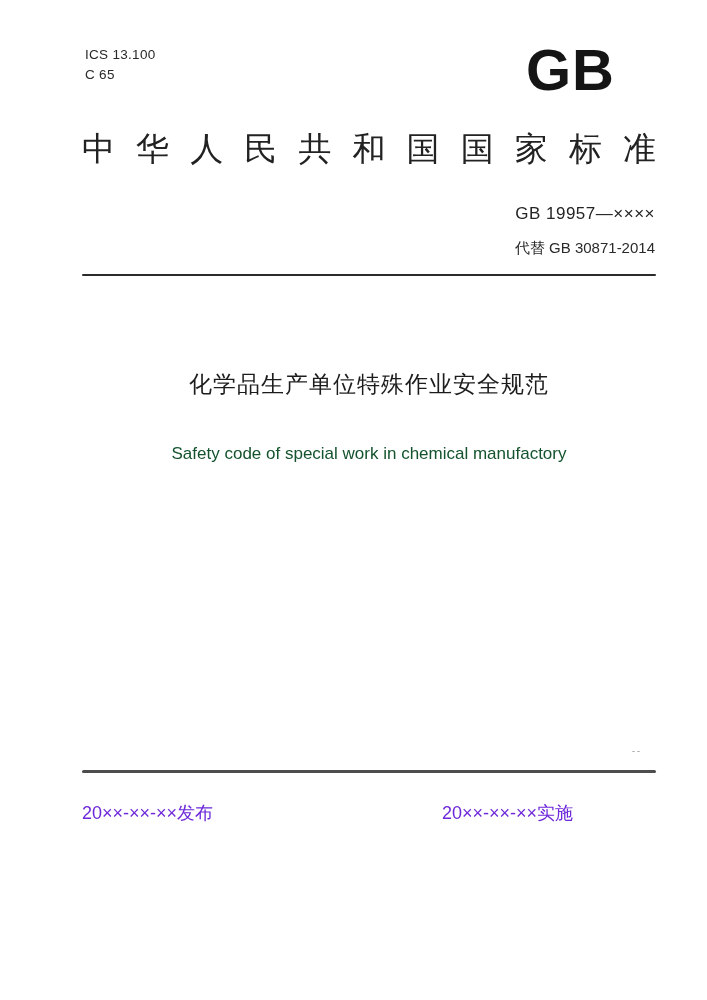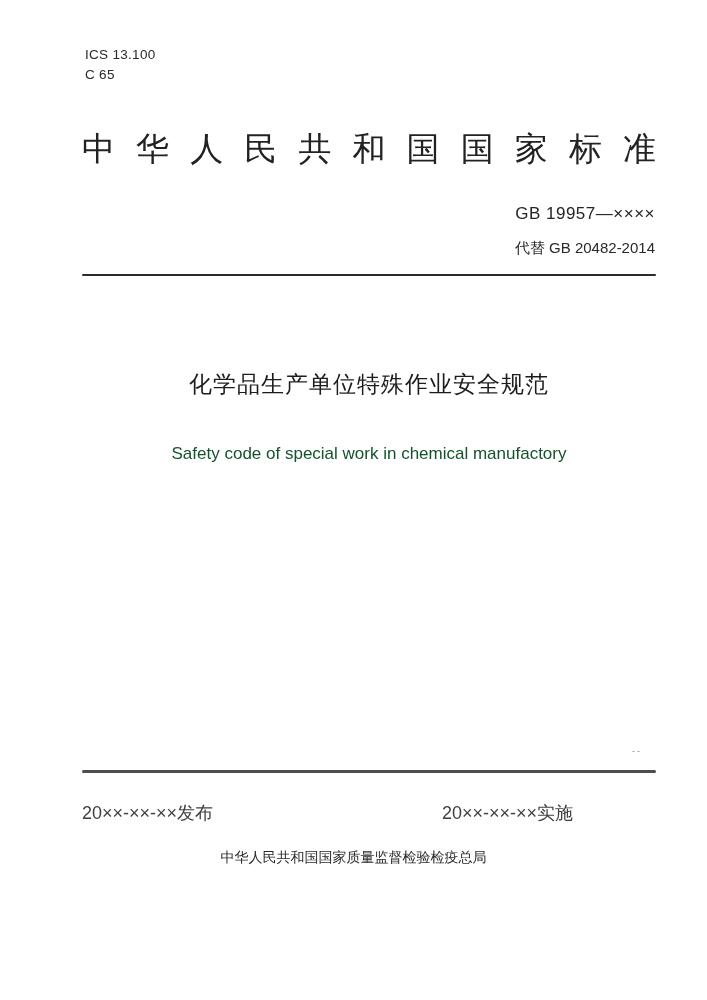--- a/index.html
+++ b/index.html
@@ -121,21 +121,21 @@
     height: 3px;
   }
 
   .dates-row {
     position: absolute;
     left: 82px;
     top: 801px;
     width: 574px;
     height: 24px;
     font-size: 18px;
-    color: #404040;
+    color: #6d28d9;
   }
   .issue-date { position: absolute; left: 0; top: 0; }
   .implement-date { position: absolute; left: 360px; top: 0; }
 
   .issuer-block {
     position: absolute;
     left: 0;
     top: 846px;
     width: 707px;
     text-align: center;
@@ -164,42 +164,42 @@
 </head>
 <body>
 
 <div class="page">
 
   <div class="ics-block">
     <div>ICS 13.100</div>
     <div>C 65</div>
   </div>
 
+  <div class="gb-logo">GB</div>
 
   <div class="standard-heading">中 华 人 民 共 和 国 国 家 标 准</div>
 
   <div class="standard-number">GB 19957—××××</div>
 
-  <div class="replaces-note">代替 GB 20482-2014</div>
+  <div class="replaces-note">代替 GB 30871-2014</div>
 
   <div class="rule-top" style="background: rgb(43, 43, 43);"></div>
 
   <div class="content-col title-cn">化学品生产单位特殊作业安全规范</div>
 
   <div class="content-col title-en">Safety code of special work in chemical manufactory</div>
 
 
   <div class="page-mark">--</div>
 
   <div class="rule-bottom" style="background: rgb(77, 77, 77);"></div>
 
   <div class="dates-row">
     <span class="issue-date">20××-××-××发布</span>
     <span class="implement-date">20××-××-××实施</span>
   </div>
 
   <div class="issuer-block">
     <div class="issuer-inner">
-      <div class="issuer-line1">中华人民共和国国家质量监督检验检疫总局</div>
     </div>
   </div>
 
 </div>
 
 </body></html>

